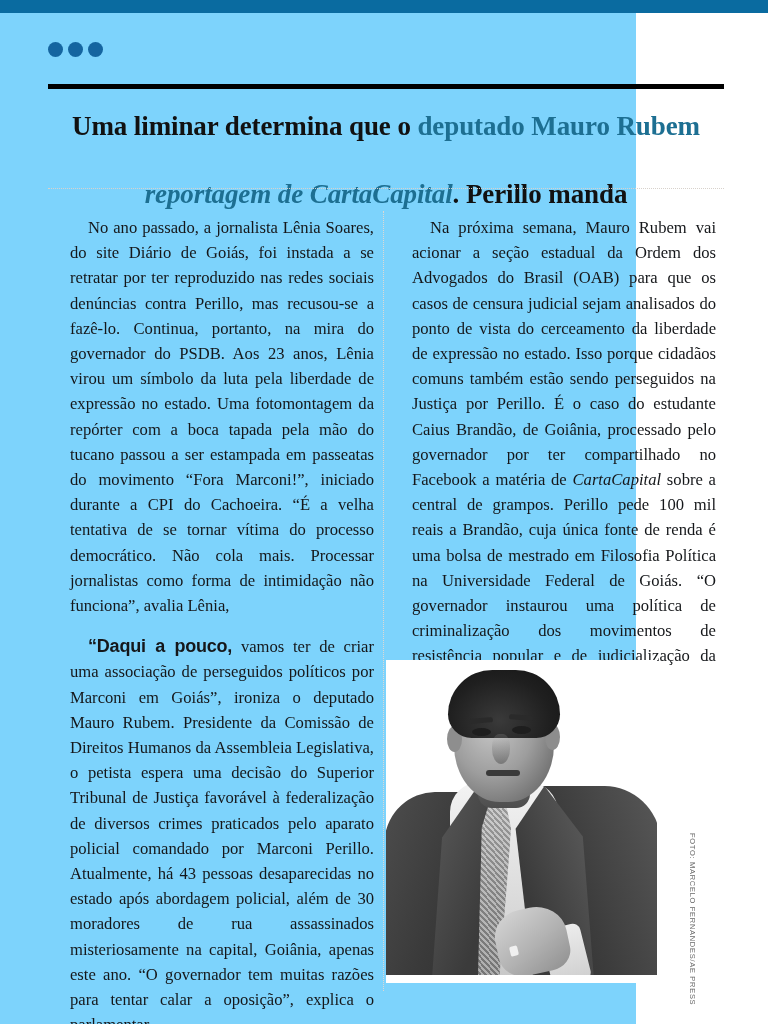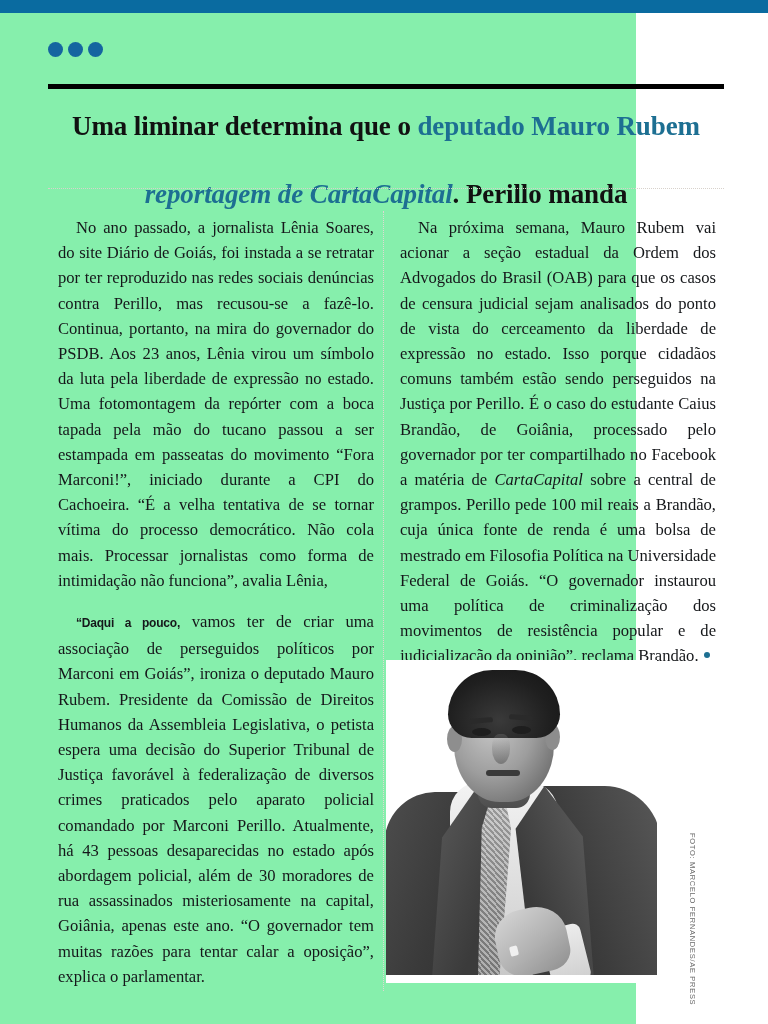--- a/index.html
+++ b/index.html
@@ -23,21 +23,21 @@
     height: 13px;
     background: #0a6ba0;
   }
 
   
   .page {
     position: absolute;
     top: 13px; left: 0;
     width: 636px;
     height: 1011px;
-    background: #86efac;
+    background: #7dd3fc;
   }
 
   
   .dots {
     position: absolute;
     top: 29px;
     left: 48px;
     display: flex;
     gap: 5px;
   }
@@ -108,31 +108,31 @@
     font-size: 16.6px;
     line-height: 25.2px;
     color: #15171a;
     text-align: justify;
     hyphens: manual;
   }
   .col-left  { left: 52px; }
   .col-right { left: 394px; }
 
   .col p {
-    margin: 0 0 0 6px;
+    margin: 0 0 0 18px;
     text-indent: 18px;
   }
   .col p + p {
     margin-top: 16px;
   }
 
   .lead-in {
     font-family: "Liberation Sans", sans-serif;
     font-weight: bold;
-    font-size: 12px;
+    font-size: 18px;
     letter-spacing: -0.2px;
   }
   .ital { font-style: italic; }
 
   .end-dot {
     display: inline-block;
     width: 6px;
     height: 6px;
     border-radius: 50%;
     background: #1d6f92;

